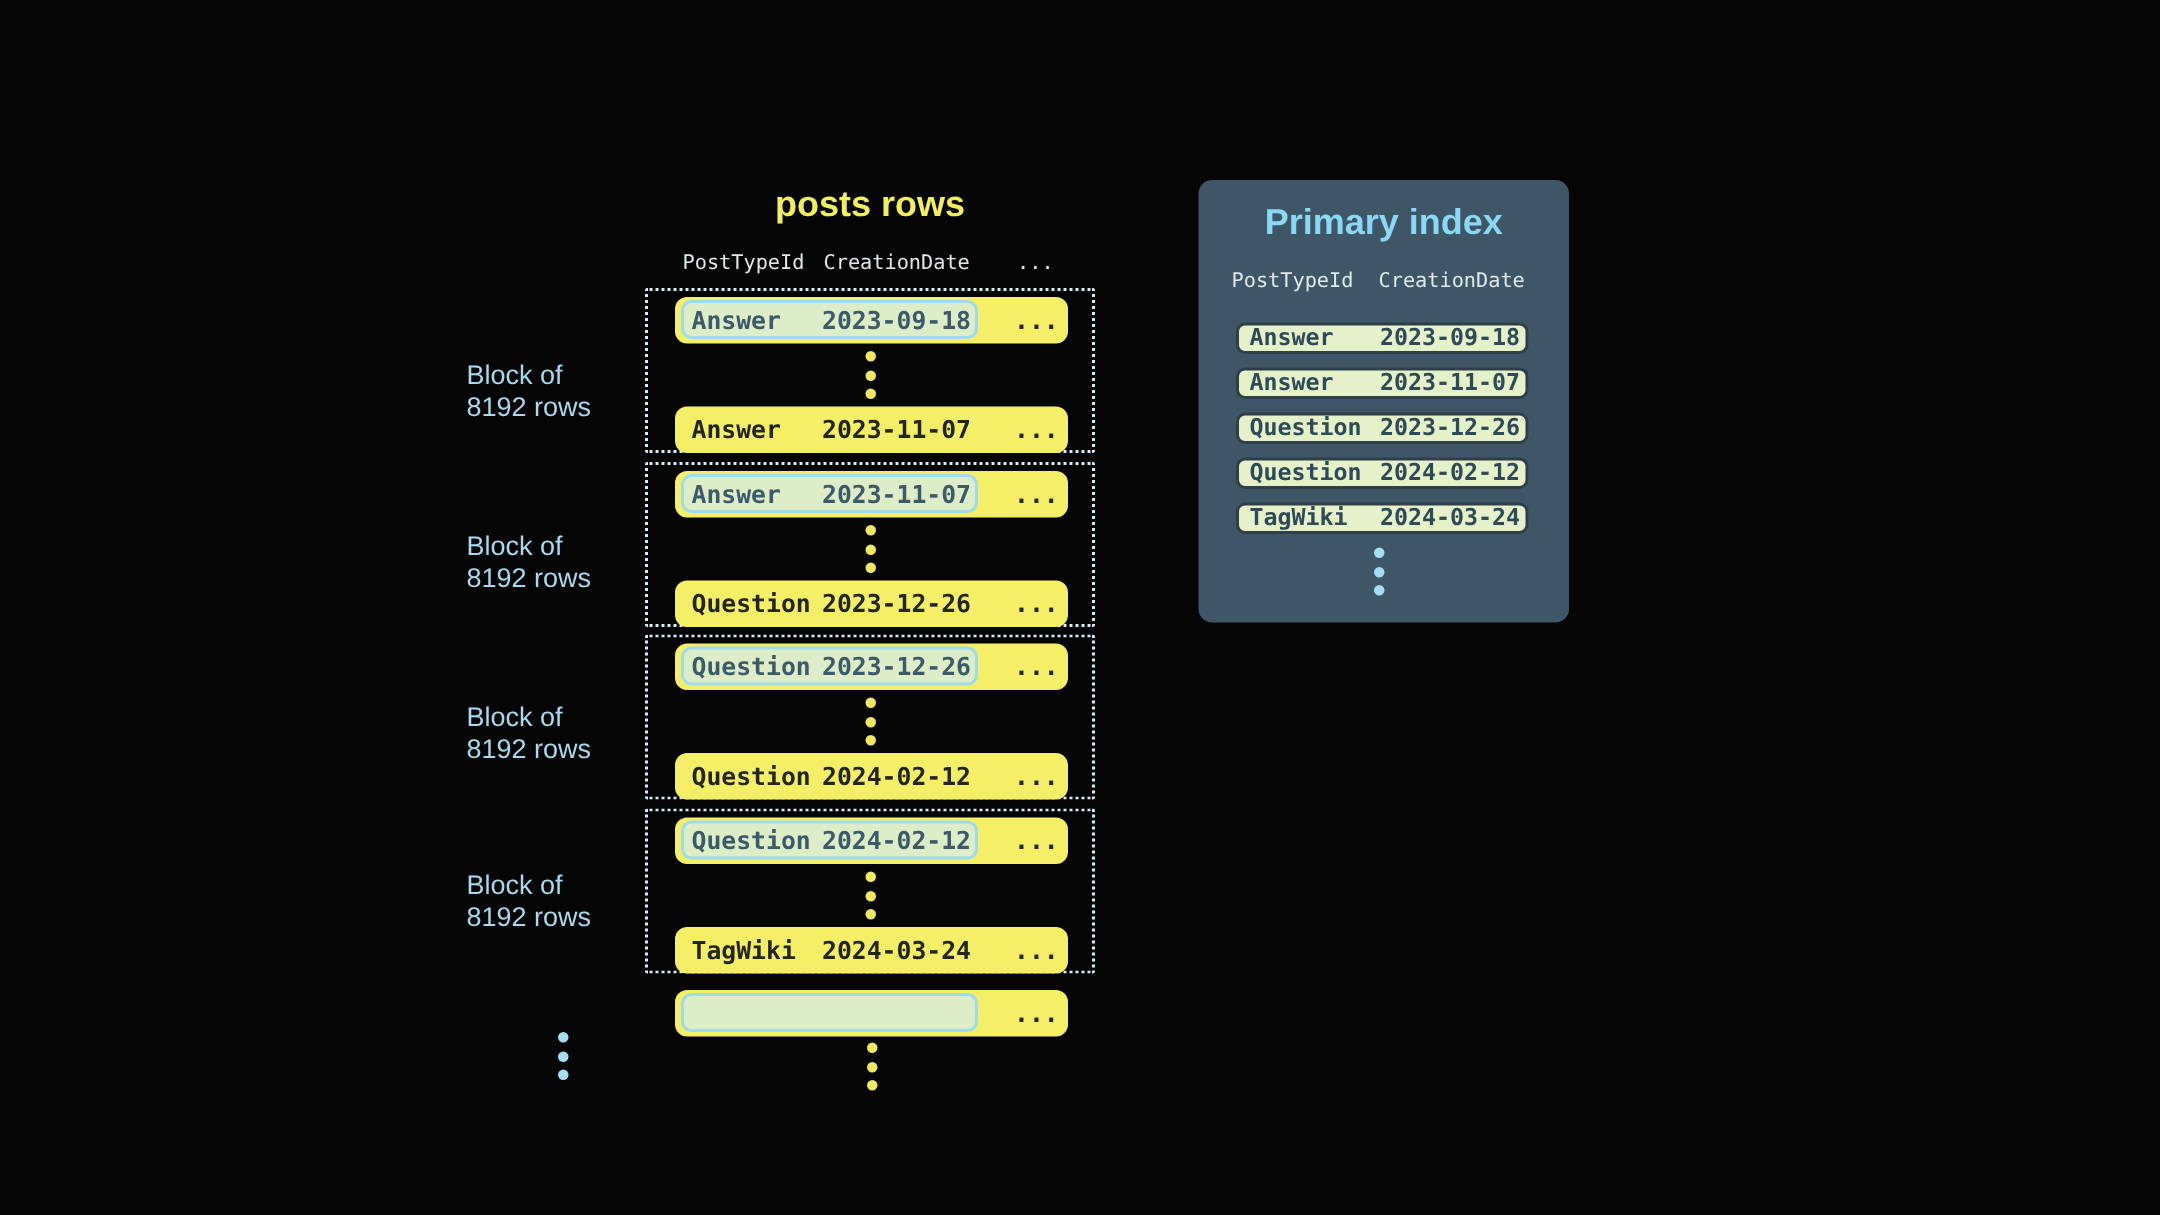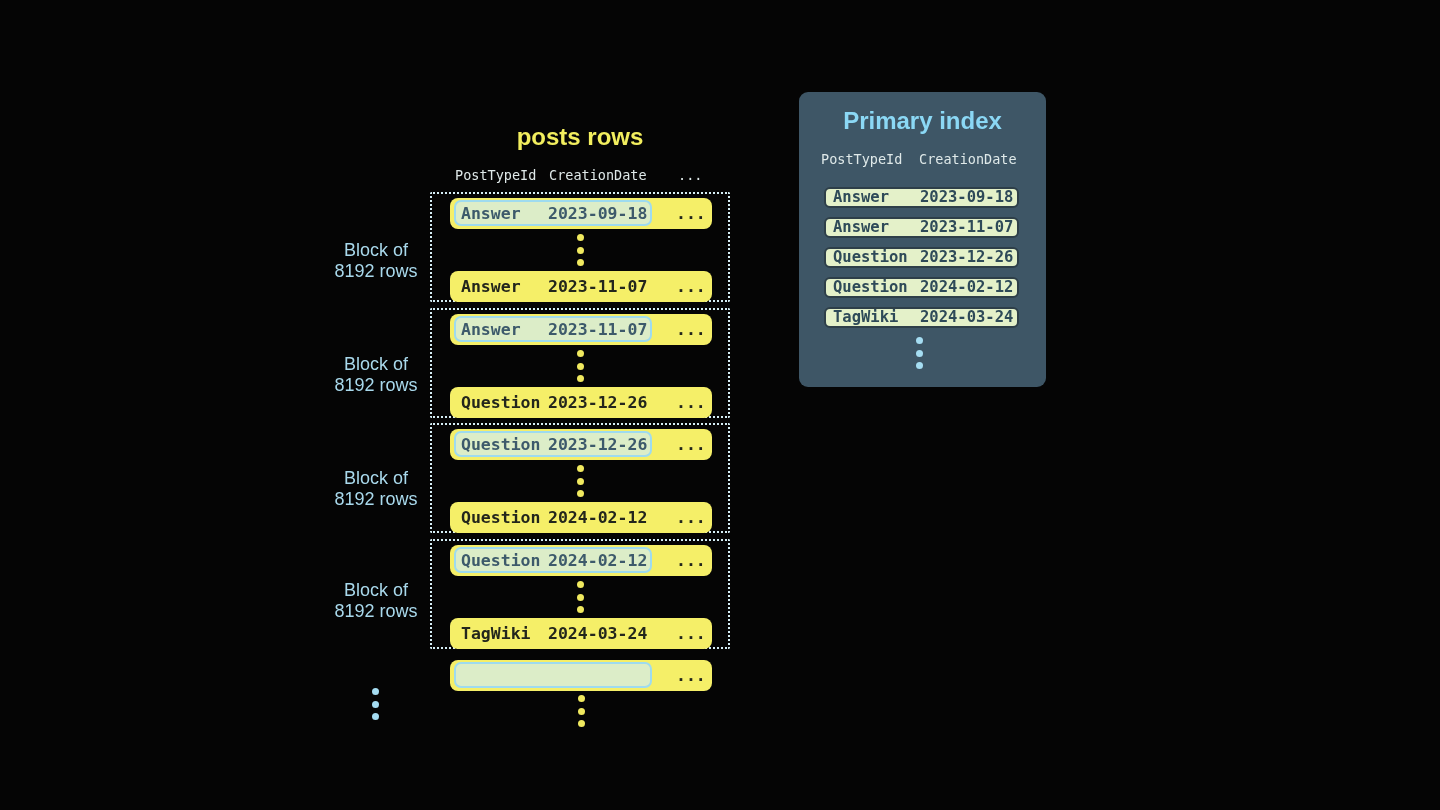--- a/index.html
+++ b/index.html
@@ -10,21 +10,21 @@
   .pt-title{position:absolute;left:430px;top:123px;width:300px;text-align:center;
             font-size:24px;font-weight:600;color:#f2ee5e;}
   .col-head{position:absolute;top:167px;font-family:"DejaVu Sans Mono",monospace;
             font-size:13.5px;color:#dfe9e9;white-space:pre;text-align:right;}
   .h-type-l{left:455px;} .h-date-l{left:549px;} .h-more-l{left:678px;}
 
   .block{position:absolute;left:430px;width:300px;height:110px;box-sizing:border-box;
          border:2px dotted #d5eef5;border-radius:2px;}
   .b1{top:192px;} .b2{top:308px;} .b3{top:423px;} .b4{top:539px;}
 
-  .block-label{position:absolute;left:311px;width:130px;text-align:center;
+  .block-label{position:absolute;left:311px;width:130px;
                font-size:18px;line-height:21px;font-weight:500;color:#a9d9ec;}
   .bl1{top:240px;} .bl2{top:354px;} .bl3{top:468px;} .bl4{top:580px;}
 
   .row{position:absolute;left:18px;width:262px;height:31px;background:#f5ef68;border-radius:8px;}
   .row.first{top:4px;} .row.last{top:77px;}
   .row .cell{position:absolute;top:0;line-height:31px;white-space:pre;
              font-family:"DejaVu Sans Mono",monospace;font-weight:bold;font-size:16.5px;color:#23261c;}
   .row .type{left:11px;} .row .date{left:98px;} .row .more{left:226px;}
   .row.hl .type,.row.hl .date{color:#3d5a6b;}
   .badge{position:absolute;left:4px;top:2px;width:194px;height:22px;background:#dcedc8;
@@ -41,21 +41,21 @@
   
   .vdots{position:absolute;display:flex;flex-direction:column;gap:5.5px;width:7px;}
   .vdots i{width:7px;height:7px;border-radius:50%;display:block;}
   .vdots.yellow i{background:#f0e95f;}
   .vdots.blue i{background:#a5ddf2;}
   .block .vdots{left:145px;top:40px;}
   .dots-below-table{left:578px;top:695px;}
   .dots-left-margin{left:372px;top:688px;}
 
   
-  .panel{position:absolute;left:799px;top:92px;width:247px;height:295px;
+  .panel{position:absolute;left:799px;top:120px;width:247px;height:295px;
          background:#3e5666;border-radius:9px;}
   .panel-title{position:absolute;top:15px;left:0;width:100%;text-align:center;
                font-size:24px;font-weight:600;color:#8bd8f5;}
   .panel .col-head{top:59px;}
   .h-type-r{left:22px;} .h-date-r{left:120px;}
   .idx-row{position:absolute;left:25px;width:195px;height:21px;box-sizing:border-box;
            background:#e4f1c9;border:2px solid #2e3f49;border-radius:6px;}
   .ir1{top:95px;} .ir2{top:125px;} .ir3{top:155px;} .ir4{top:185px;} .ir5{top:215px;}
   .idx-row .cell{position:absolute;top:0;line-height:17px;white-space:pre;
                  font-family:"DejaVu Sans Mono",monospace;font-weight:bold;font-size:15.5px;color:#2e4a58;}

